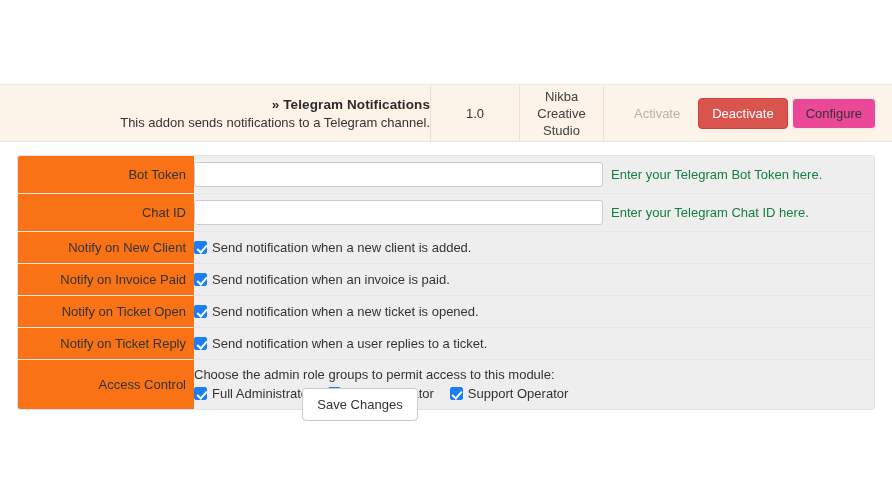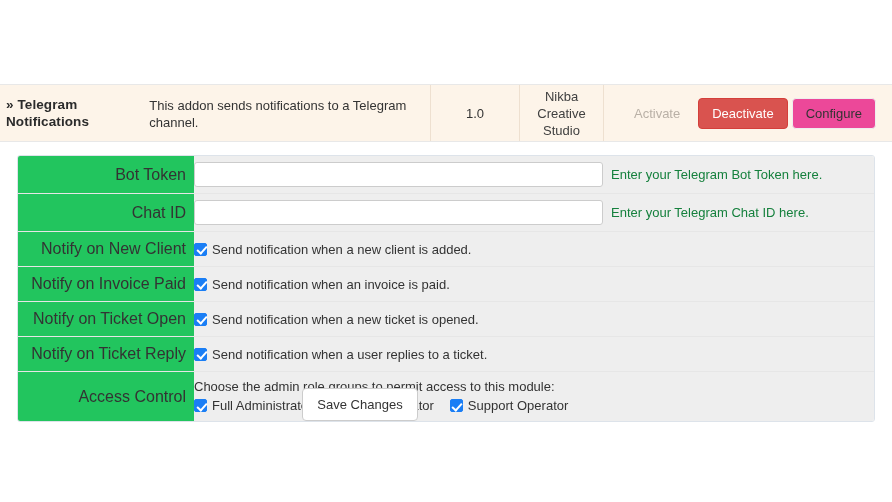--- a/index.html
+++ b/index.html
@@ -36,21 +36,22 @@
     align-items: stretch;
   }
   .addon-cell {
     display: flex;
     align-items: center;
     height: 100%;
   }
   .cell-info {
     width: 430px;
     padding-left: 6px;
-    align-items: center;
+    flex-direction: column;
+    align-items: flex-end;
     justify-content: center;
   }
   .cell-version {
     width: 89px;
     border-left: 1px solid #eee0d0;
     justify-content: center;
   }
   .cell-author {
     width: 84px;
     border-left: 1px solid #eee0d0;
@@ -128,24 +129,24 @@
     display: flex;
     align-items: stretch;
     border-bottom: 1px solid #e6e6e6;
     min-height: 25px;
   }
   .frow:last-child { border-bottom: none; }
 
   .flabel {
     width: 176px;
     flex: 0 0 176px;
-    background: #22c55e;
+    background: #f97316;
     text-align: right;
     padding: 8px 8px 8px 6px;
-    font-size: 16px;
+    font-size: 13px;
     color: #333333;
     display: flex;
     align-items: center;
     justify-content: flex-end;
   }
   .fvalue {
     flex: 1;
     background: #eeeeee;
     padding: 6px 0 6px 0;
     display: flex;

